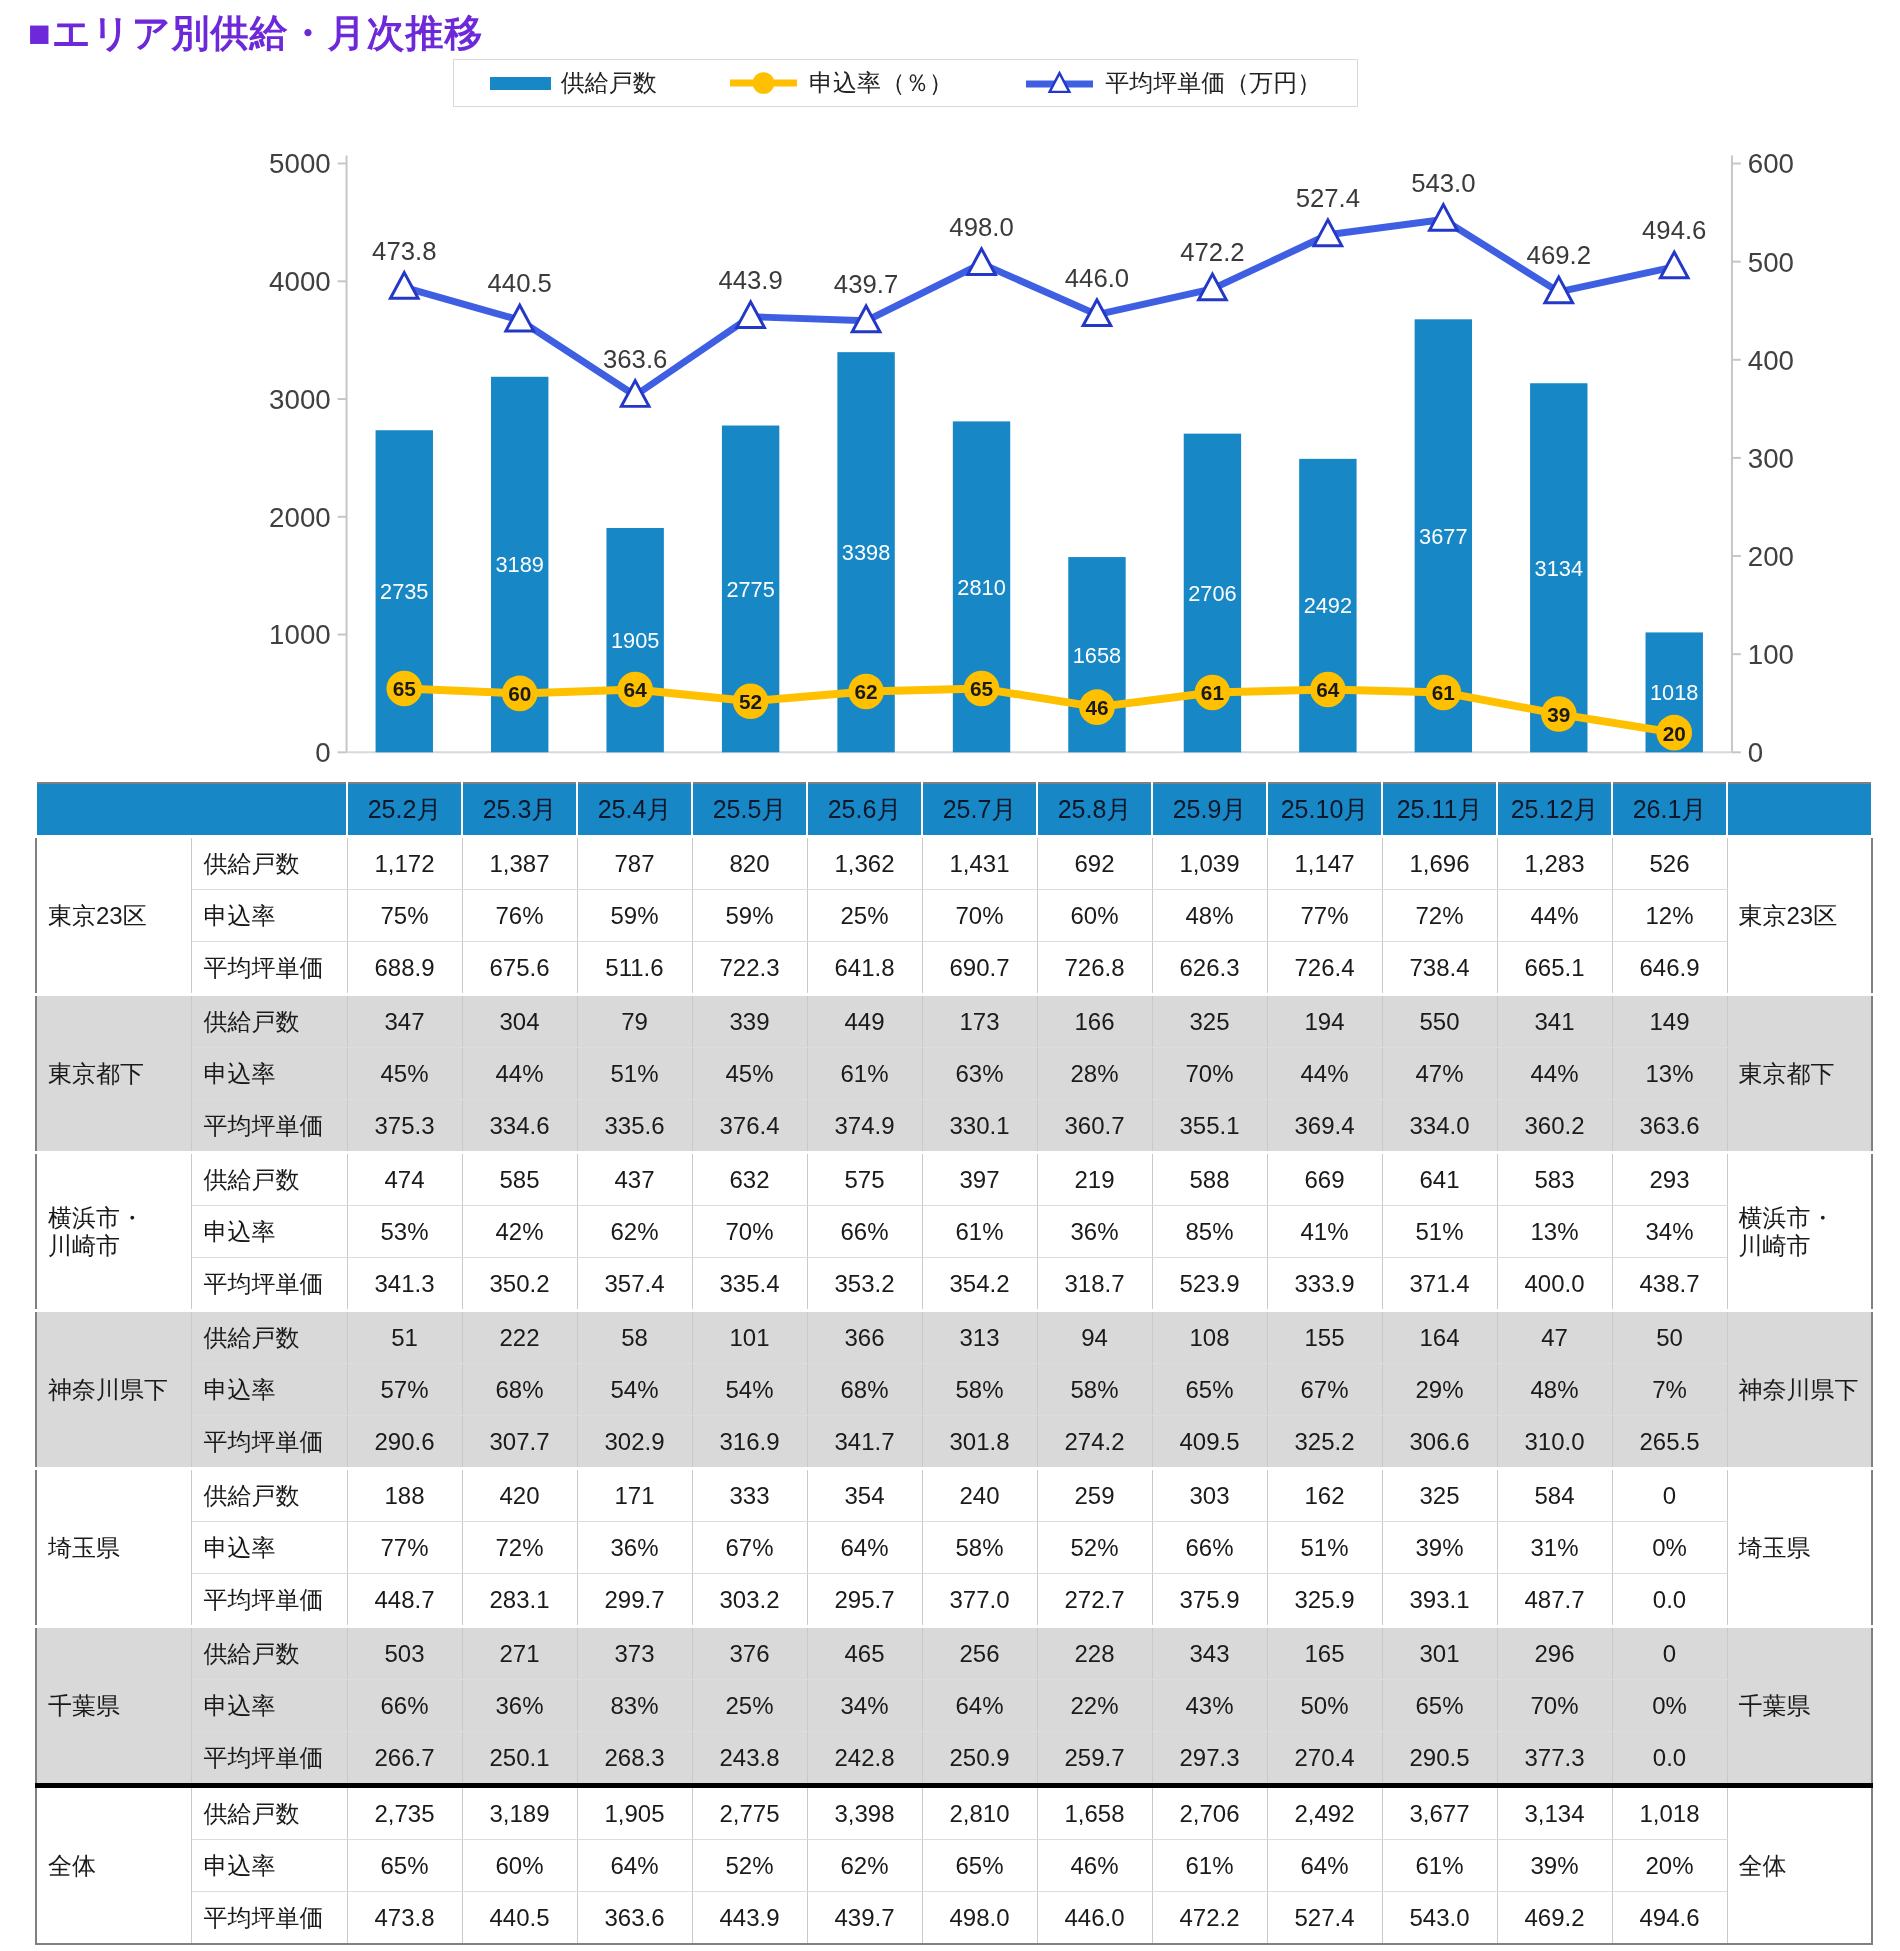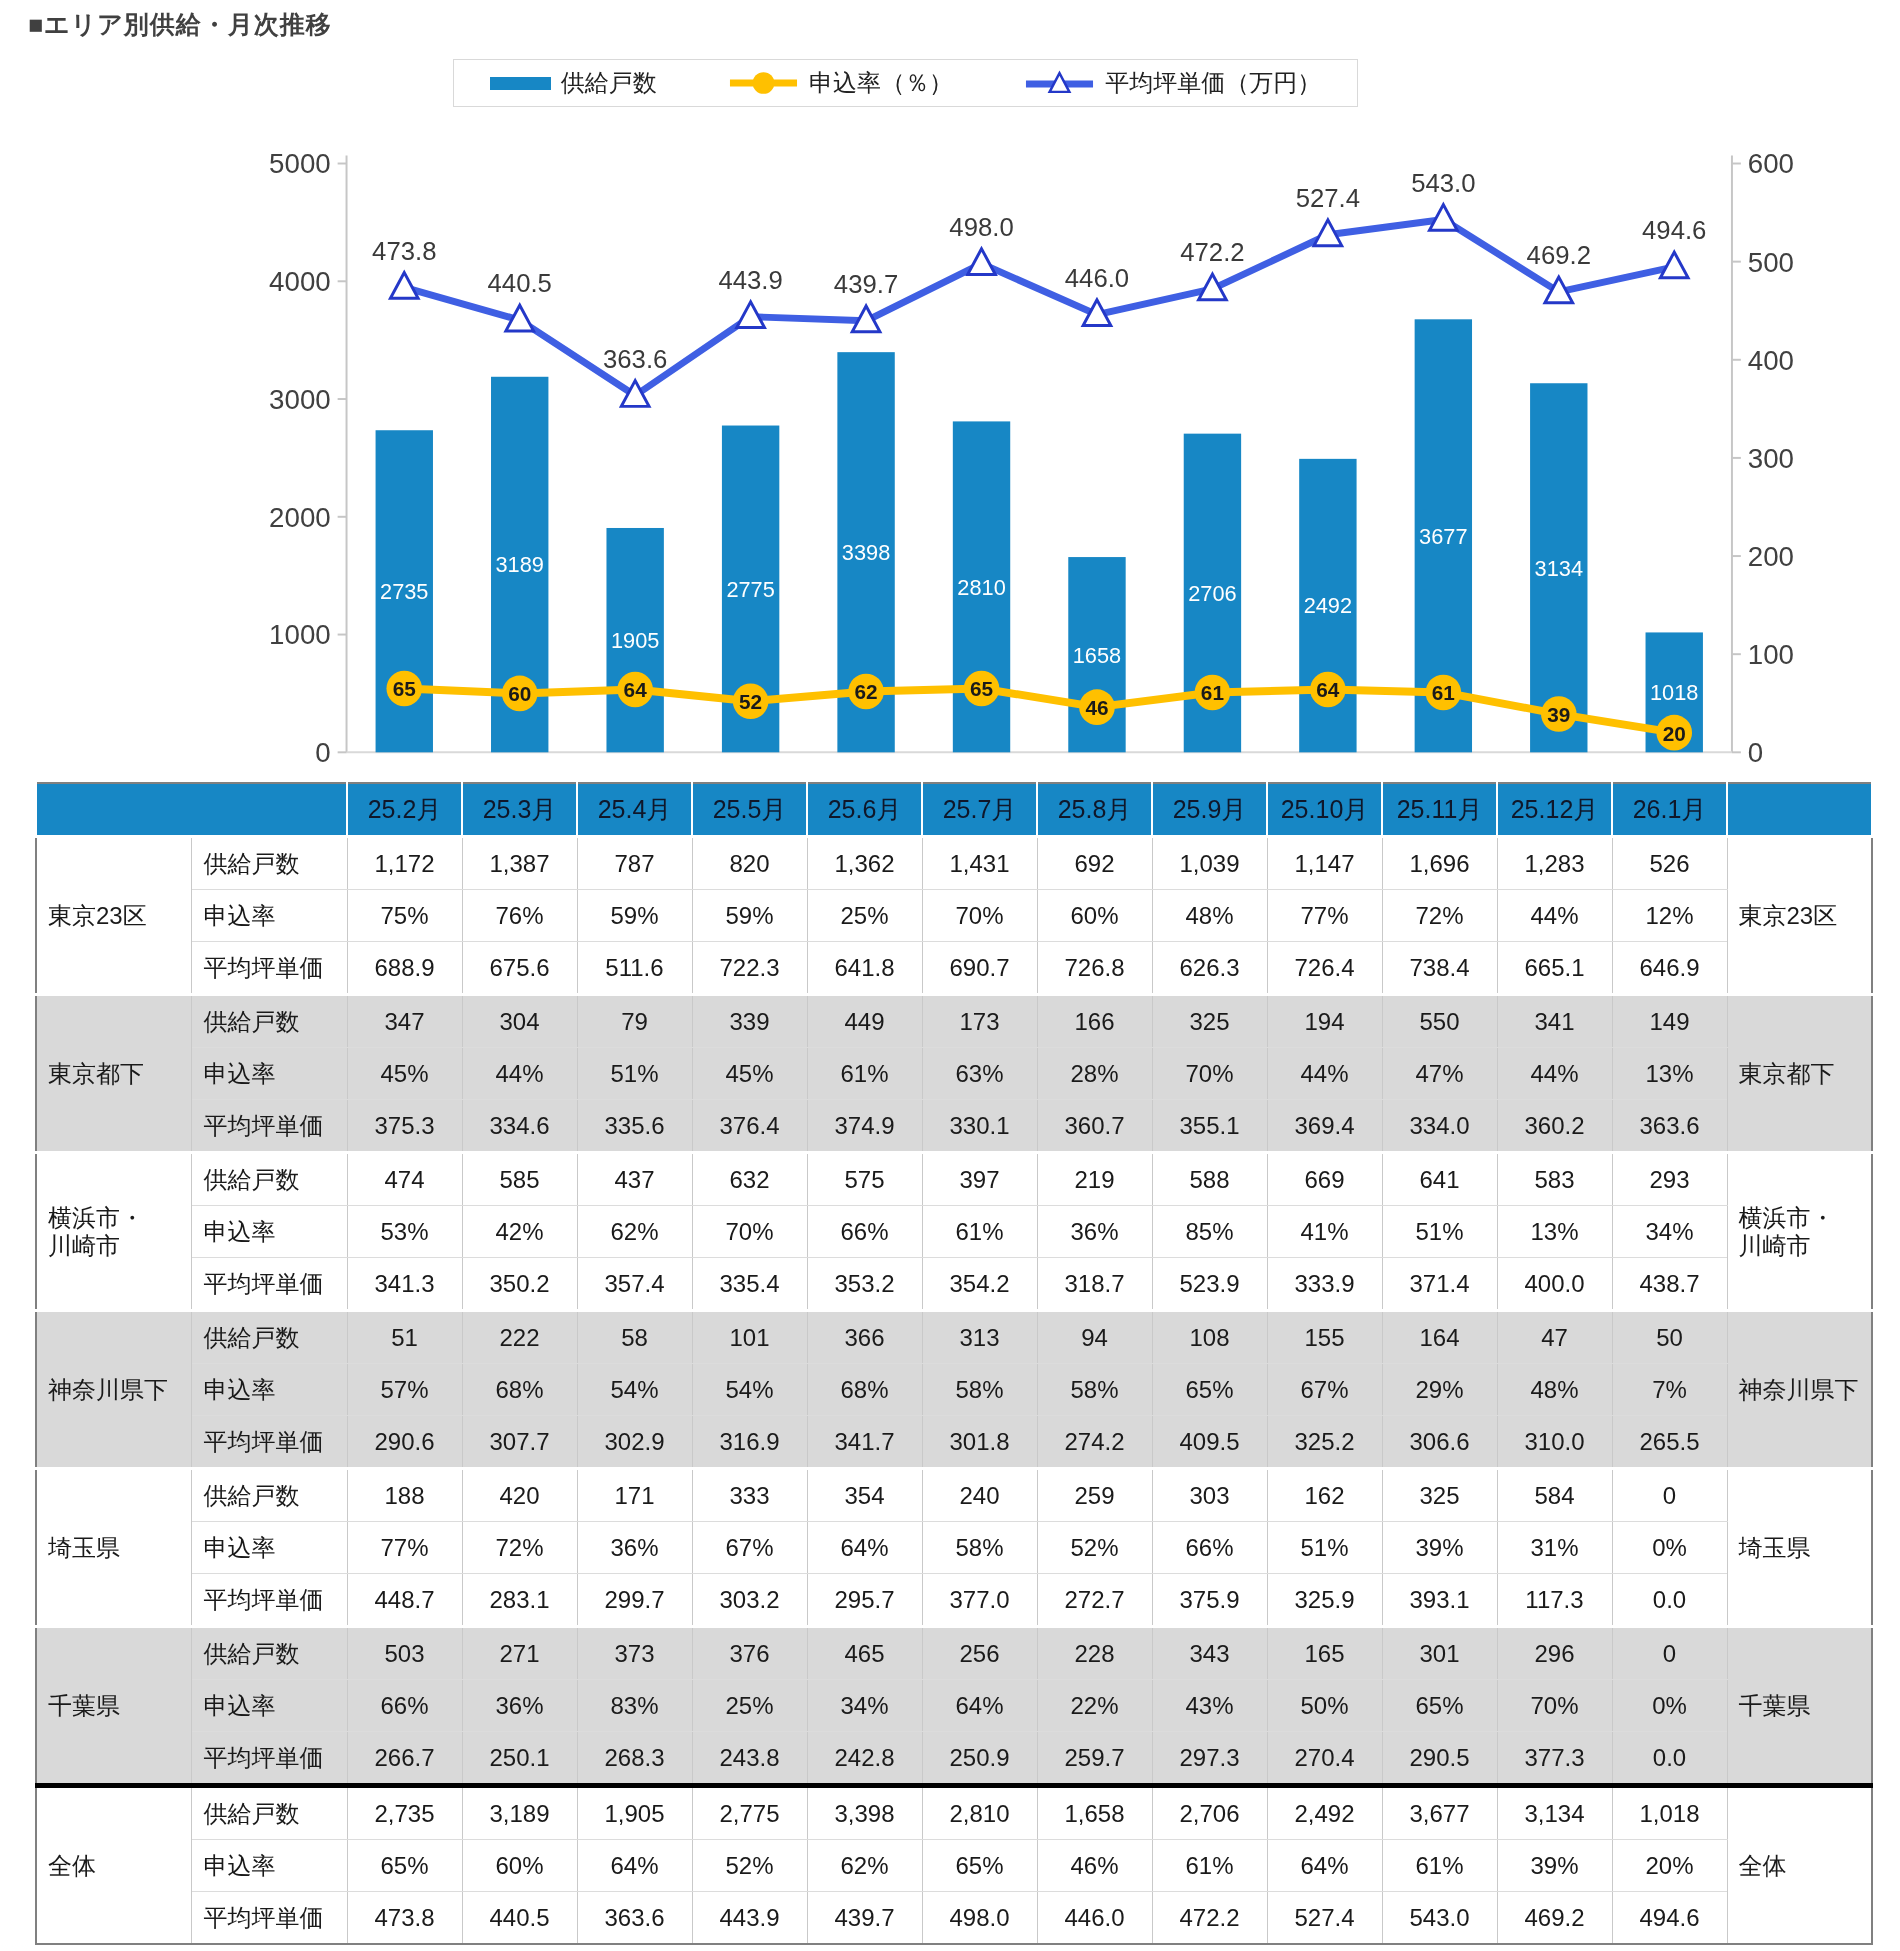--- a/index.html
+++ b/index.html
@@ -2,21 +2,21 @@
 <html style="--bar: #1787c5; --hdr: #1787c5;"><head>
 <meta charset="utf-8">
 <style>
   html,body{margin:0;padding:0;background:#ffffff;}
   .page{
     position:relative;width:1901px;height:1951px;background:#fff;
     font-family:"Liberation Sans","DejaVu Sans",sans-serif;color:#1a1a1a;overflow:hidden;
   }
   .title{
     position:absolute;left:28px;top:8px;margin:0;
-    font-size:25px;font-weight:bold;color:#404040;letter-spacing:1px;
+    font-size:38px;font-weight:bold;color:#6d28d9;letter-spacing:1px;
   }
   .legend{
     position:absolute;left:453px;top:59px;width:903px;height:46px;
     border:1px solid #d9d9d9;background:#fff;
     display:flex;align-items:center;justify-content:space-around;
   }
   .legend-item{display:flex;align-items:center;gap:10px;font-size:24px;color:#222;}
   .swatch-bar{width:61px;height:13px;background:var(--bar);}
   .swatch-svg{display:block;}
   .chart-wrap{position:absolute;left:0;top:117px;width:1841px;height:665px;}
@@ -433,21 +433,21 @@
             <td>448.7</td>
             <td>283.1</td>
             <td>299.7</td>
             <td>303.2</td>
             <td>295.7</td>
             <td>377.0</td>
             <td>272.7</td>
             <td>375.9</td>
             <td>325.9</td>
             <td>393.1</td>
-            <td>117.3</td>
+            <td>487.7</td>
             <td>0.0</td>
           </tr>
           <tr class="shaded gfirst">
             <td class="area" rowspan="3">千葉県</td>
             <td class="metric">供給戸数</td>
             <td>503</td>
             <td>271</td>
             <td>373</td>
             <td>376</td>
             <td>465</td>

